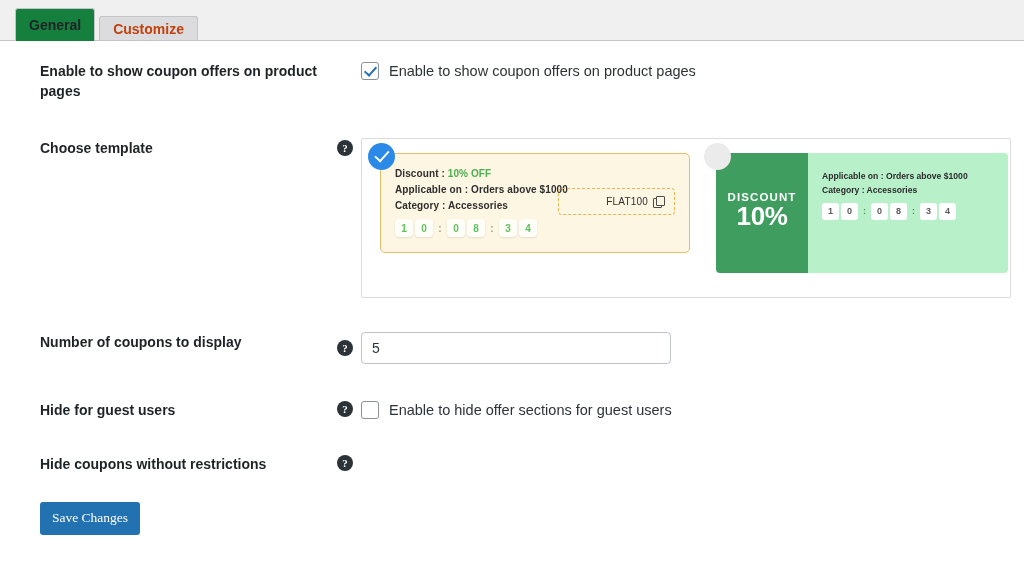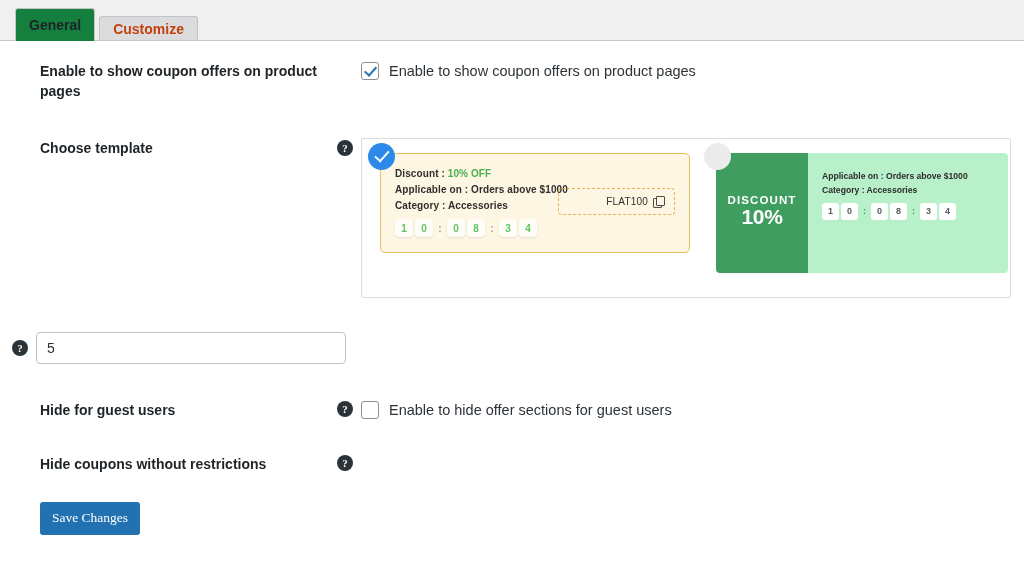--- a/index.html
+++ b/index.html
@@ -186,21 +186,21 @@
   }
   .bLeft {
     width: 92px; flex: 0 0 92px;
     background: #3f9d5f;
     color: #ffffff;
     display: flex; flex-direction: column;
     align-items: center; justify-content: center;
     padding-bottom: 4px;
   }
   .bDisc { font-size: 11.5px; font-weight: bold; letter-spacing: 1.1px; }
-  .bPct { font-size: 21px; font-weight: bold; letter-spacing: -.4px; line-height: 1.05; }
+  .bPct { font-size: 26px; font-weight: bold; letter-spacing: -.4px; line-height: 1.05; }
   .bRight {
     flex: 1;
     background: #b8f0ca;
     padding: 16px 0 0 14px;
   }
   .lineB { font-size: 8.6px; color: #2b2b2b; font-weight: bold; line-height: 1.65; }
   .cntB { display: flex; align-items: center; margin-top: 6px; gap: 2px; }
   .dgB {
     width: 17px; height: 17px; background: #ffffff; border-radius: 3px;
     color: #5a5a5a; font-weight: bold; font-size: 9px;
@@ -321,20 +321,21 @@
                 </div>
               </div>
             </div>
           </div>
 
         </div>
       </div>
     </div>
 
     <div class="row" style="margin-top:-6px;">
+      <div class="row-label">Number of coupons to display</div>
       <div class="row-field" style="flex-direction:row;">
         <span class="help" style="margin-top:8px;">?</span>
         <div>
           <input class="numinput" type="text" value="5" style="">
         </div>
       </div>
     </div>
 
     <div class="row" style="margin-top:-4px;">
       <div class="row-label">Hide for guest users</div>

